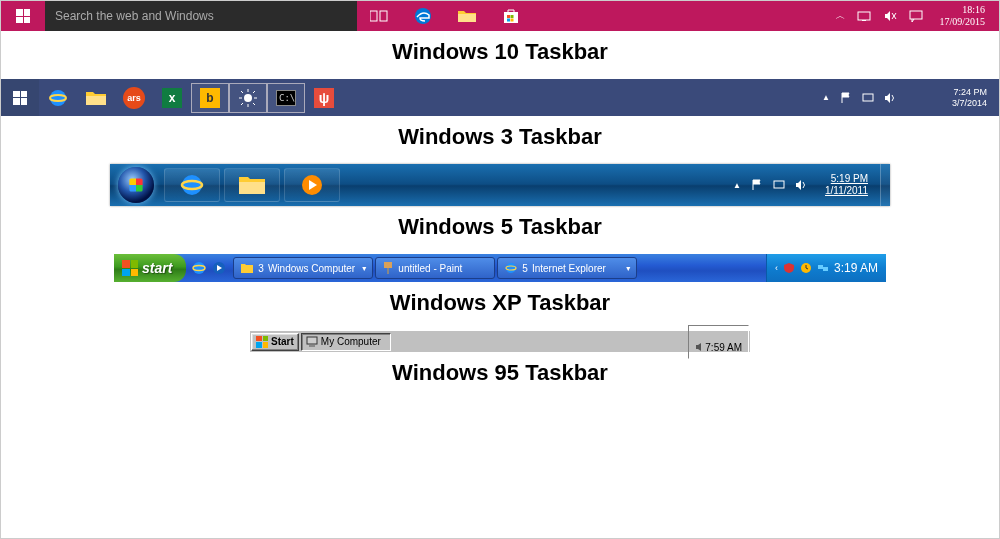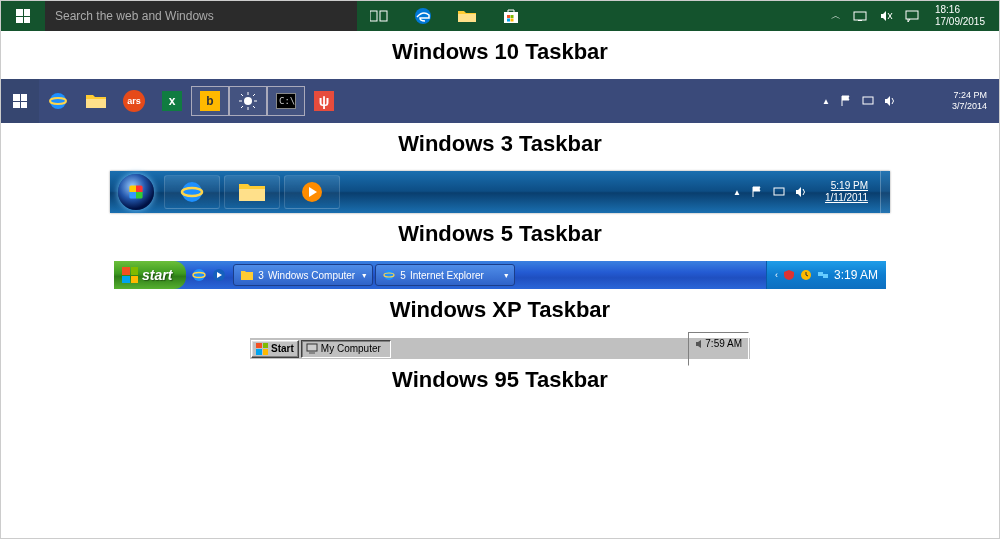--- a/index.html
+++ b/index.html
@@ -1,30 +1,30 @@
 <!DOCTYPE html>
 <html><head>
 <meta charset="utf-8">
 <style>
   * { box-sizing: border-box; margin: 0; padding: 0; }
   body { width: 1000px; height: 539px; font-family: Arial, sans-serif; background: #fff; border: 1px solid #ccc; overflow: hidden; }
   
   .caption { text-align: center; font-size: 22px; font-weight: bold; margin: 8px 0 14px 0; }
 
   
-  .w10 { display: flex; align-items: center; width: 100%; height: 30px; background: #14532d; color: #fff; font-family: "Segoe UI", Arial, sans-serif; font-size: 12px; }
+  .w10 { display: flex; align-items: center; width: 100%; height: 30px; background: #be185d; color: #fff; font-family: "Segoe UI", Arial, sans-serif; font-size: 12px; }
   .w10 .start { width: 44px; height: 100%; display: flex; align-items: center; justify-content: center; }
   .w10 .search { flex: 0 0 312px; height: 100%; background: #2b2b2b; display: flex; align-items: center; padding: 0 10px; color: #aaa; }
   .w10 .taskview, .w10 .app { width: 44px; height: 100%; display: flex; align-items: center; justify-content: center; }
   .w10 .spacer { flex: 1; }
   .w10 .tray { display: flex; align-items: center; gap: 12px; padding-right: 10px; }
-  .w10 .datetime { font-size: 10px; line-height: 12px; padding: 0 4px; }
-
-  
-  .w8 { display: flex; align-items: center; width: 100%; height: 44px; background: #3a4a7a; color: #fff; font-family: "Segoe UI", Arial, sans-serif; font-size: 10px; }
+  .w10 .datetime { text-align: right; font-size: 10px; line-height: 12px; padding: 0 4px; font-family: Liberation Serif, serif; }
+
+  
+  .w8 { display: flex; align-items: center; width: 100%; height: 37px; background: #3a4a7a; color: #fff; font-family: "Segoe UI", Arial, sans-serif; font-size: 10px; }
   .w8 .start { width: 38px; height: 100%; display: flex; align-items: center; justify-content: center; background: #364670; }
   .w8 .app { width: 38px; height: 30px; margin: 2px 0; display: flex; align-items: center; justify-content: center; border: 1px solid transparent; }
   .w8 .app.running { border: 1px solid #aab; background: rgba(255,255,255,0.05); }
   .w8 .spacer { flex: 1; }
   .w8 .tray { display: flex; align-items: center; gap: 10px; padding-right: 6px; }
   .w8 .datetime { text-align: right; font-size: 9px; line-height: 11px; padding: 0 6px; margin-left: 40px; }
 
   
   .w7wrap { display:flex; justify-content:center; }
   .w7 { display: flex; align-items: center; width: 780px; height: 42px; background: linear-gradient(#1a6fb0,#0d4d84 48%,#093e6e 52%,#1a6fb0); color:#fff; font-family:"Segoe UI",Arial,sans-serif; font-size:10px; box-shadow:0 0 2px rgba(0,0,0,.4); }
@@ -50,21 +50,21 @@
   .wxp .tray .t{font-size:12px;}
 
   
   .w95wrap{display:flex;justify-content:center;}
   .w95{display:flex;align-items:center;width:500px;height:22px;background:#c0c0c0;border-top:1px solid #fff;font-family:"MS Sans Serif",Tahoma,Arial,sans-serif;font-size:10px;color:#000;padding:1px;}
   .w95 .btn{height:18px;display:flex;align-items:center;padding:0 4px;background:#c0c0c0;border:1px solid;border-color:#fff #404040 #404040 #fff;box-shadow:inset -1px -1px 0 #808080,inset 1px 1px 0 #dfdfdf;}
   .w95 .btn.pressed{border-color:#404040 #fff #fff #404040;box-shadow:inset 1px 1px 0 #808080;}
   .w95 .start{font-weight:bold;gap:3px;}
   .w95 .task{margin-left:2px;gap:3px;min-width:90px;}
   .w95 .spacer{flex:1;}
-  .w95 .tray{height:18px;display:flex;align-items:flex-end;padding:16px 6px;border:1px solid;border-color:#808080 #fff #fff #808080;}
+  .w95 .tray{height:18px;display:flex;align-items:flex-start;padding:16px 6px;border:1px solid;border-color:#808080 #fff #fff #808080;}
 
   .winlogo{display:inline-grid;grid-template:1fr 1fr/1fr 1fr;gap:1px;width:14px;height:14px;}
   .winlogo span{display:block;}
   .winlogo.flat span{background:#fff;}
   .winlogo.color span:nth-child(1){background:#f25022;} .winlogo.color span:nth-child(2){background:#7fba00;} .winlogo.color span:nth-child(3){background:#00a4ef;} .winlogo.color span:nth-child(4){background:#ffb900;}
 </style>
 </head>
 <body>
 
 <div class="w10">
@@ -276,20 +276,27 @@
         </div>
   </div>
   <div class="taskbtn">
     <svg width="14" height="12">
           <path d="M1 2h4l1 1h7v8H1z" fill="#ffcc33"></path>
         </svg>
     <span>3</span>
     <span>Windows Computer</span>
     <span class="arrow">▾</span>
   </div>
+  <div class="taskbtn" style="min-width:120px;">
+    <svg width="12" height="14">
+          <rect x="2" y="1" width="8" height="6" fill="#d9a15a"></rect>
+          <rect x="5" y="7" width="2" height="6" fill="#888"></rect>
+        </svg>
+    <span>untitled - Paint</span>
+  </div>
   <div class="taskbtn">
     <svg width="14" height="14">
           <circle cx="7" cy="7" r="5" fill="#1e90ff"></circle>
           <ellipse cx="7" cy="7" rx="5" ry="2" fill="none" stroke="#ffd54a" stroke-width="1.2"></ellipse>
         </svg>
     <span>5</span>
     <span>Internet Explorer</span>
     <span class="arrow">▾</span>
   </div>
   <div class="spacer"></div>

